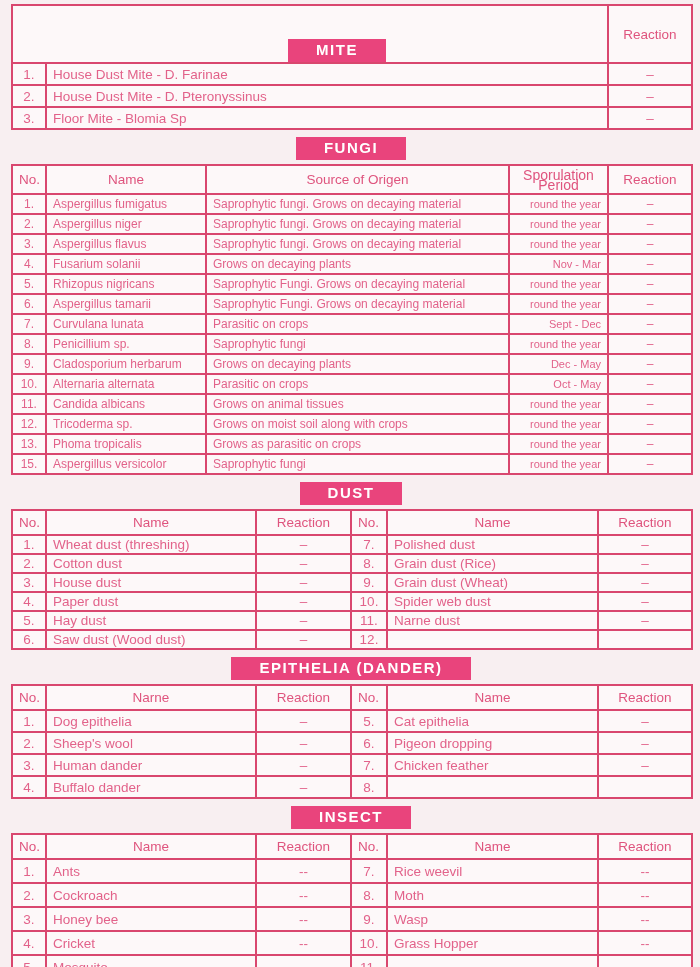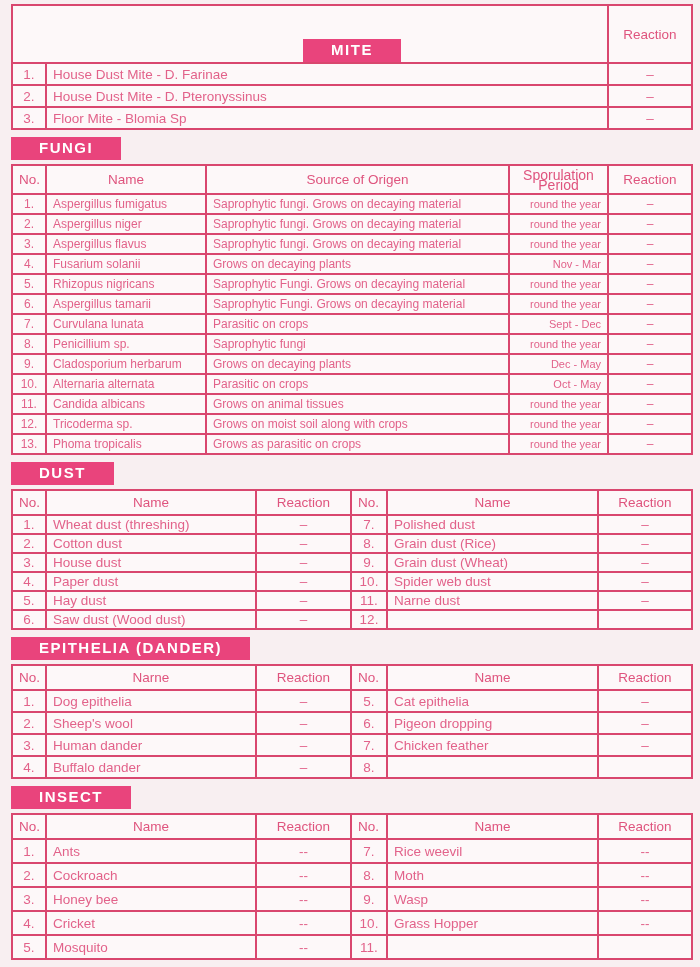--- a/index.html
+++ b/index.html
@@ -31,27 +31,27 @@
   .banner {
     display: inline-block;
     background: #e9447c;
     color: #ffffff;
     font-weight: bold;
     font-size: 15px;
     letter-spacing: 1.5px;
     padding: 3px 28px 4px 28px;
     line-height: 16px;
   }
-  .banner-row { margin: 7px 0 4px 0; }
+  .banner-row { text-align: center; margin: 7px 0 4px 0; }
 
   
   .mite td { height: 22px; font-size: 13.5px; }
   .mite .hdr td { height: 27px; border-bottom: 2px solid #d9476f; }
   .mite .banner-cell { padding: 0; text-align: center; }
-  .mite .banner-cell .banner { position: relative; left: 42px; margin-top: 33px; }
+  .mite .banner-cell .banner { position: relative; left: 27px; margin-top: 33px; }
   .mite .hdr-reaction { font-size: 13.5px; }
 
   
   .fungi td { height: 20px; font-size: 12px; }
   .fungi .hdr td { height: 29px; font-size: 13.5px; }
   .fungi .hdr .spor { font-size: 14px; line-height: 10px; }
   .fungi .period { font-size: 11px; text-align: right; }
 
   
   .twocol td { font-size: 13.5px; }
@@ -207,20 +207,27 @@
         <td class="center">12.</td>
         <td class="name-cell">Tricoderma sp.</td>
         <td class="name-cell">Grows on moist soil along with crops</td>
         <td class="center period">round the year</td>
         <td class="center">–</td>
       </tr>
         <tr>
         <td class="center">13.</td>
         <td class="name-cell">Phoma tropicalis</td>
         <td class="name-cell">Grows as parasitic on crops</td>
+        <td class="center period">round the year</td>
+        <td class="center">–</td>
+      </tr>
+        <tr>
+        <td class="center">15.</td>
+        <td class="name-cell">Aspergillus versicolor</td>
+        <td class="name-cell">Saprophytic fungi</td>
         <td class="center period">round the year</td>
         <td class="center">–</td>
       </tr>
       </tbody>
   </table>
 
   <div class="banner-row">
     <div class="banner">DUST</div>
   </div>
   <table class="tbl twocol dust">

